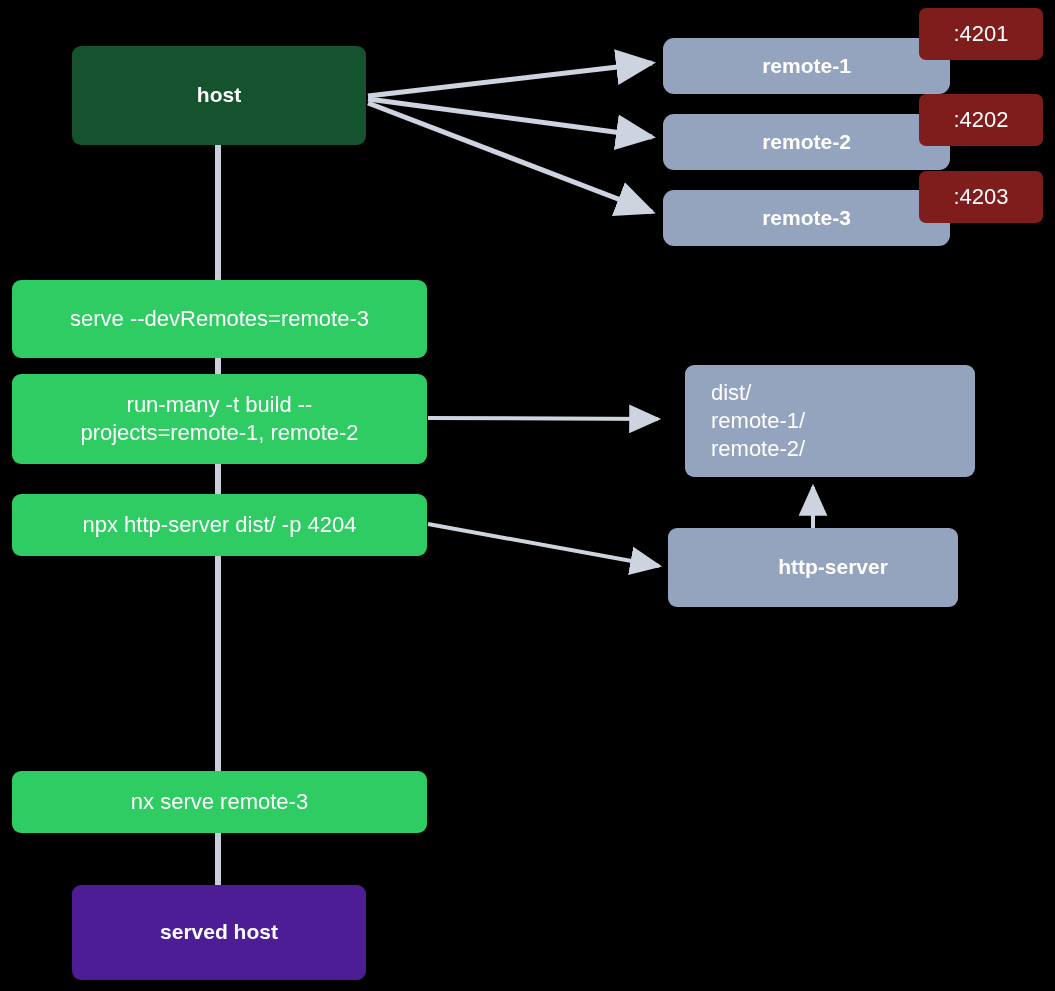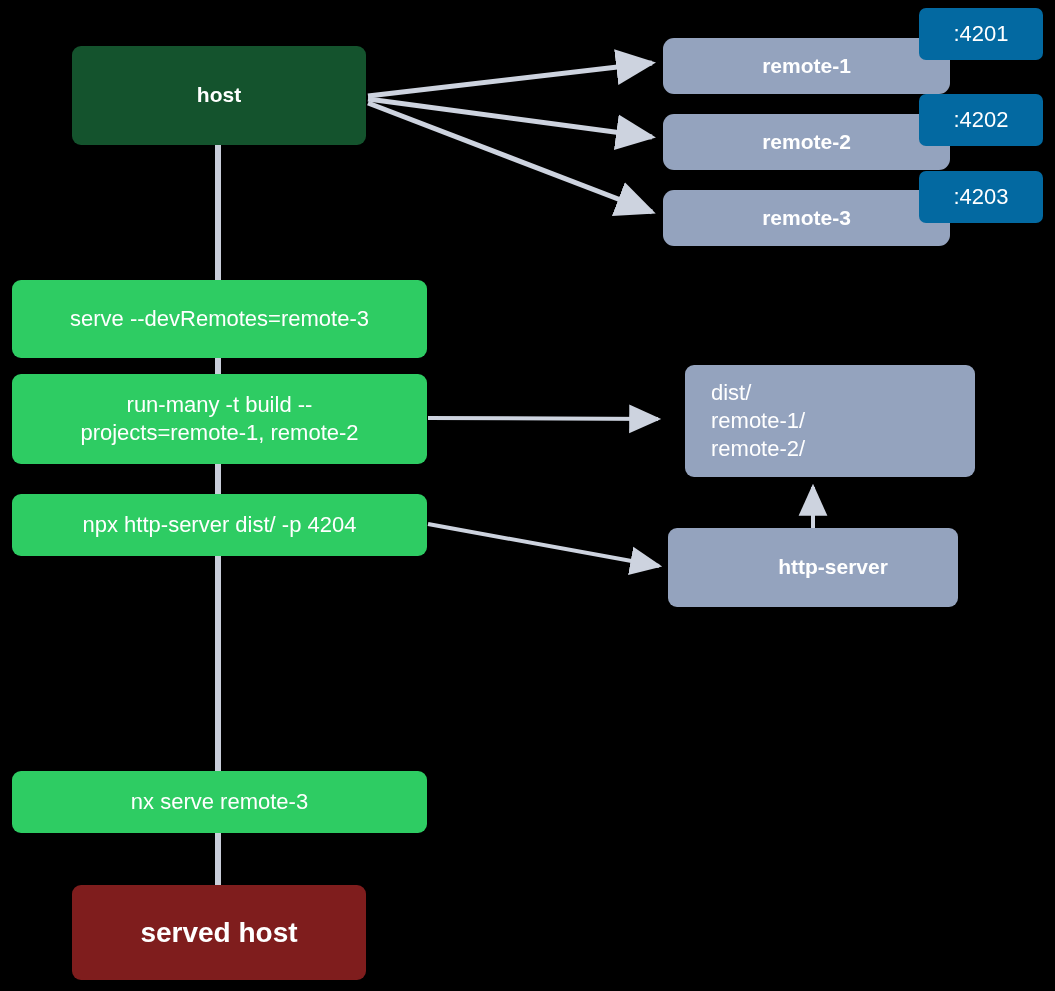--- a/index.html
+++ b/index.html
@@ -7,25 +7,25 @@
          font-family:"Liberation Sans","DejaVu Sans",sans-serif;overflow:hidden;}
 
   .node{position:absolute;box-sizing:border-box;display:flex;
         align-items:center;justify-content:center;text-align:center;
         color:#ffffff;border-radius:9px;line-height:1.28;}
 
   .node .txt{white-space:pre-line;}
 
   .host-node      {background:#14532d;font-weight:bold;font-size:21px;}
   .remote-node    {background:#94A3BE;font-weight:bold;font-size:21px;border-radius:11px;}
-  .port-badge     {background:#0369a1;font-weight:normal;font-size:22px;border-radius:7px;}
+  .port-badge     {background:#7f1d1d;font-weight:normal;font-size:22px;border-radius:7px;}
   .cmd-node       {background:#2ECC63;font-weight:normal;font-size:22px;}
   .gray-node      {background:#94A3BE;font-weight:normal;font-size:22px;}
   .gray-node.bold {font-weight:bold;font-size:21px;}
-  .served-node    {background:#7f1d1d;font-weight:bold;font-size:28px;}
+  .served-node    {background:#4c1d95;font-weight:bold;font-size:21px;}
 
   .dist-node{justify-content:flex-start;text-align:left;padding-left:26px;}
 
   svg.edges{position:absolute;left:0;top:0;width:1055px;height:991px;
             pointer-events:none;}
   .edge-line{stroke:#CDD3DF;stroke-width:5;fill:none;}
   .edge-thin{stroke:#CDD3DF;stroke-width:4;fill:none;}
   .spine{stroke:#C9CEDA;stroke-width:6;fill:none;}
 </style>
 </head>

